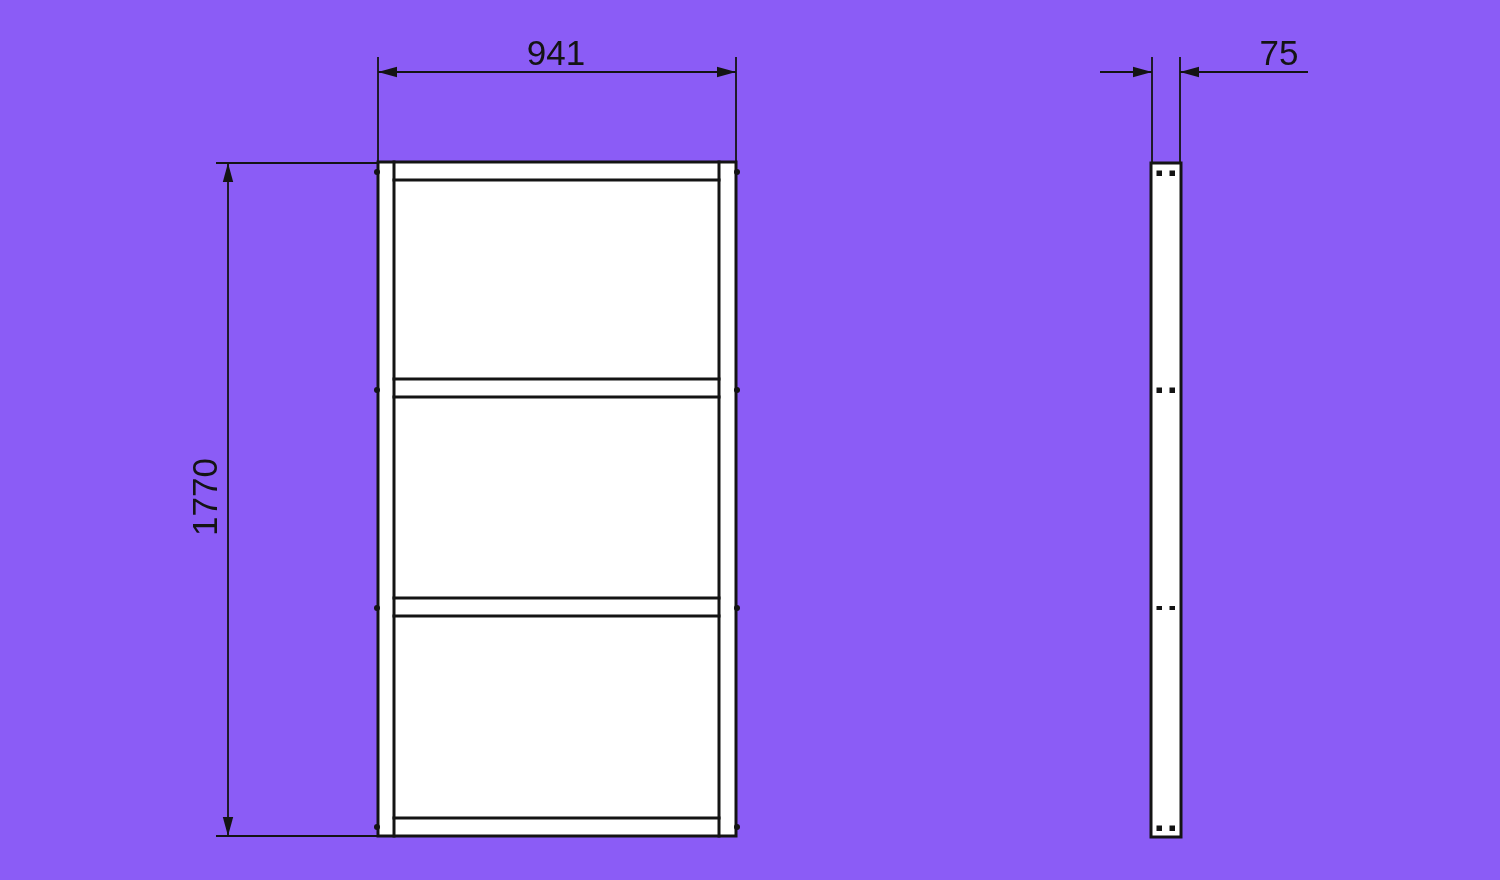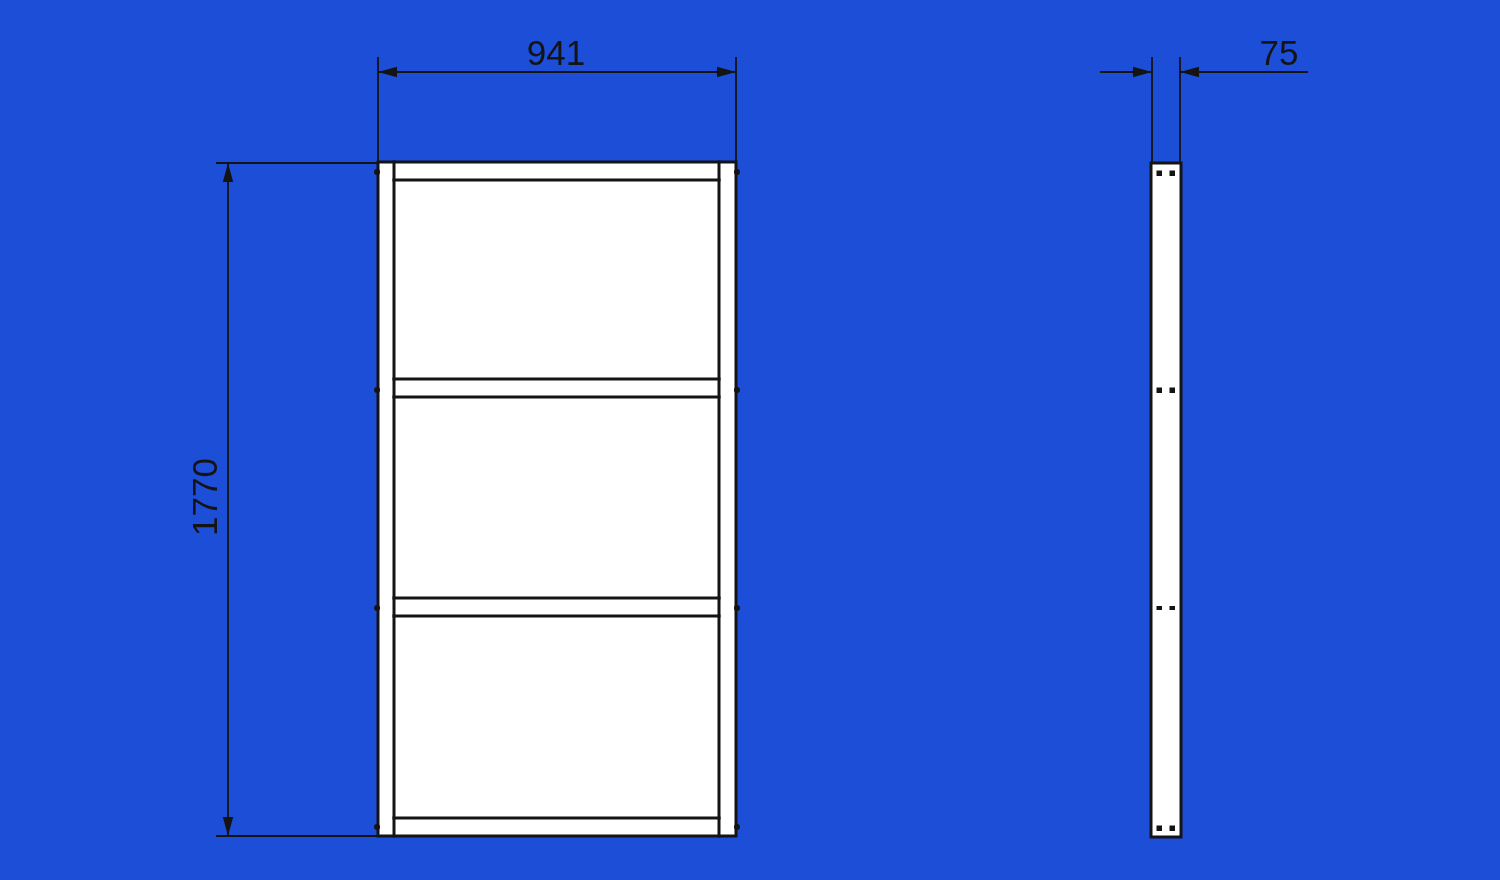--- a/index.html
+++ b/index.html
@@ -4,21 +4,21 @@
 <style>
   html, body {
     margin: 0;
     padding: 0;
     background: #ffffff;
   }
   .drawing-page {
     position: relative;
     width: 1500px;
     height: 880px;
-    background: #1d4ed8;
+    background: #8b5cf6;
     overflow: hidden;
   }
   svg { display: block; }
   .ln   { stroke: #141414; stroke-width: 3; fill: none; stroke-linecap: square; }
   .lnf  { stroke: #141414; stroke-width: 3; fill: #ffffff; }
   .dim  { stroke: #141414; stroke-width: 1.8; fill: none; stroke-linecap: butt; }
   .arr  { fill: #141414; stroke: none; }
   .dot  { fill: #141414; stroke: none; }
   .dim-text {
     font-family: "Liberation Sans", sans-serif;

